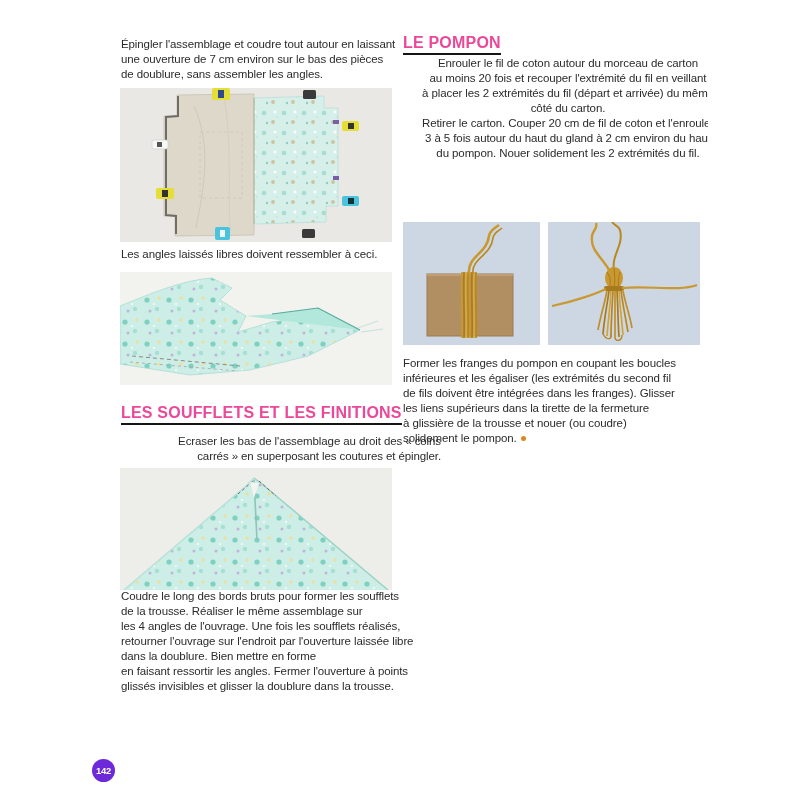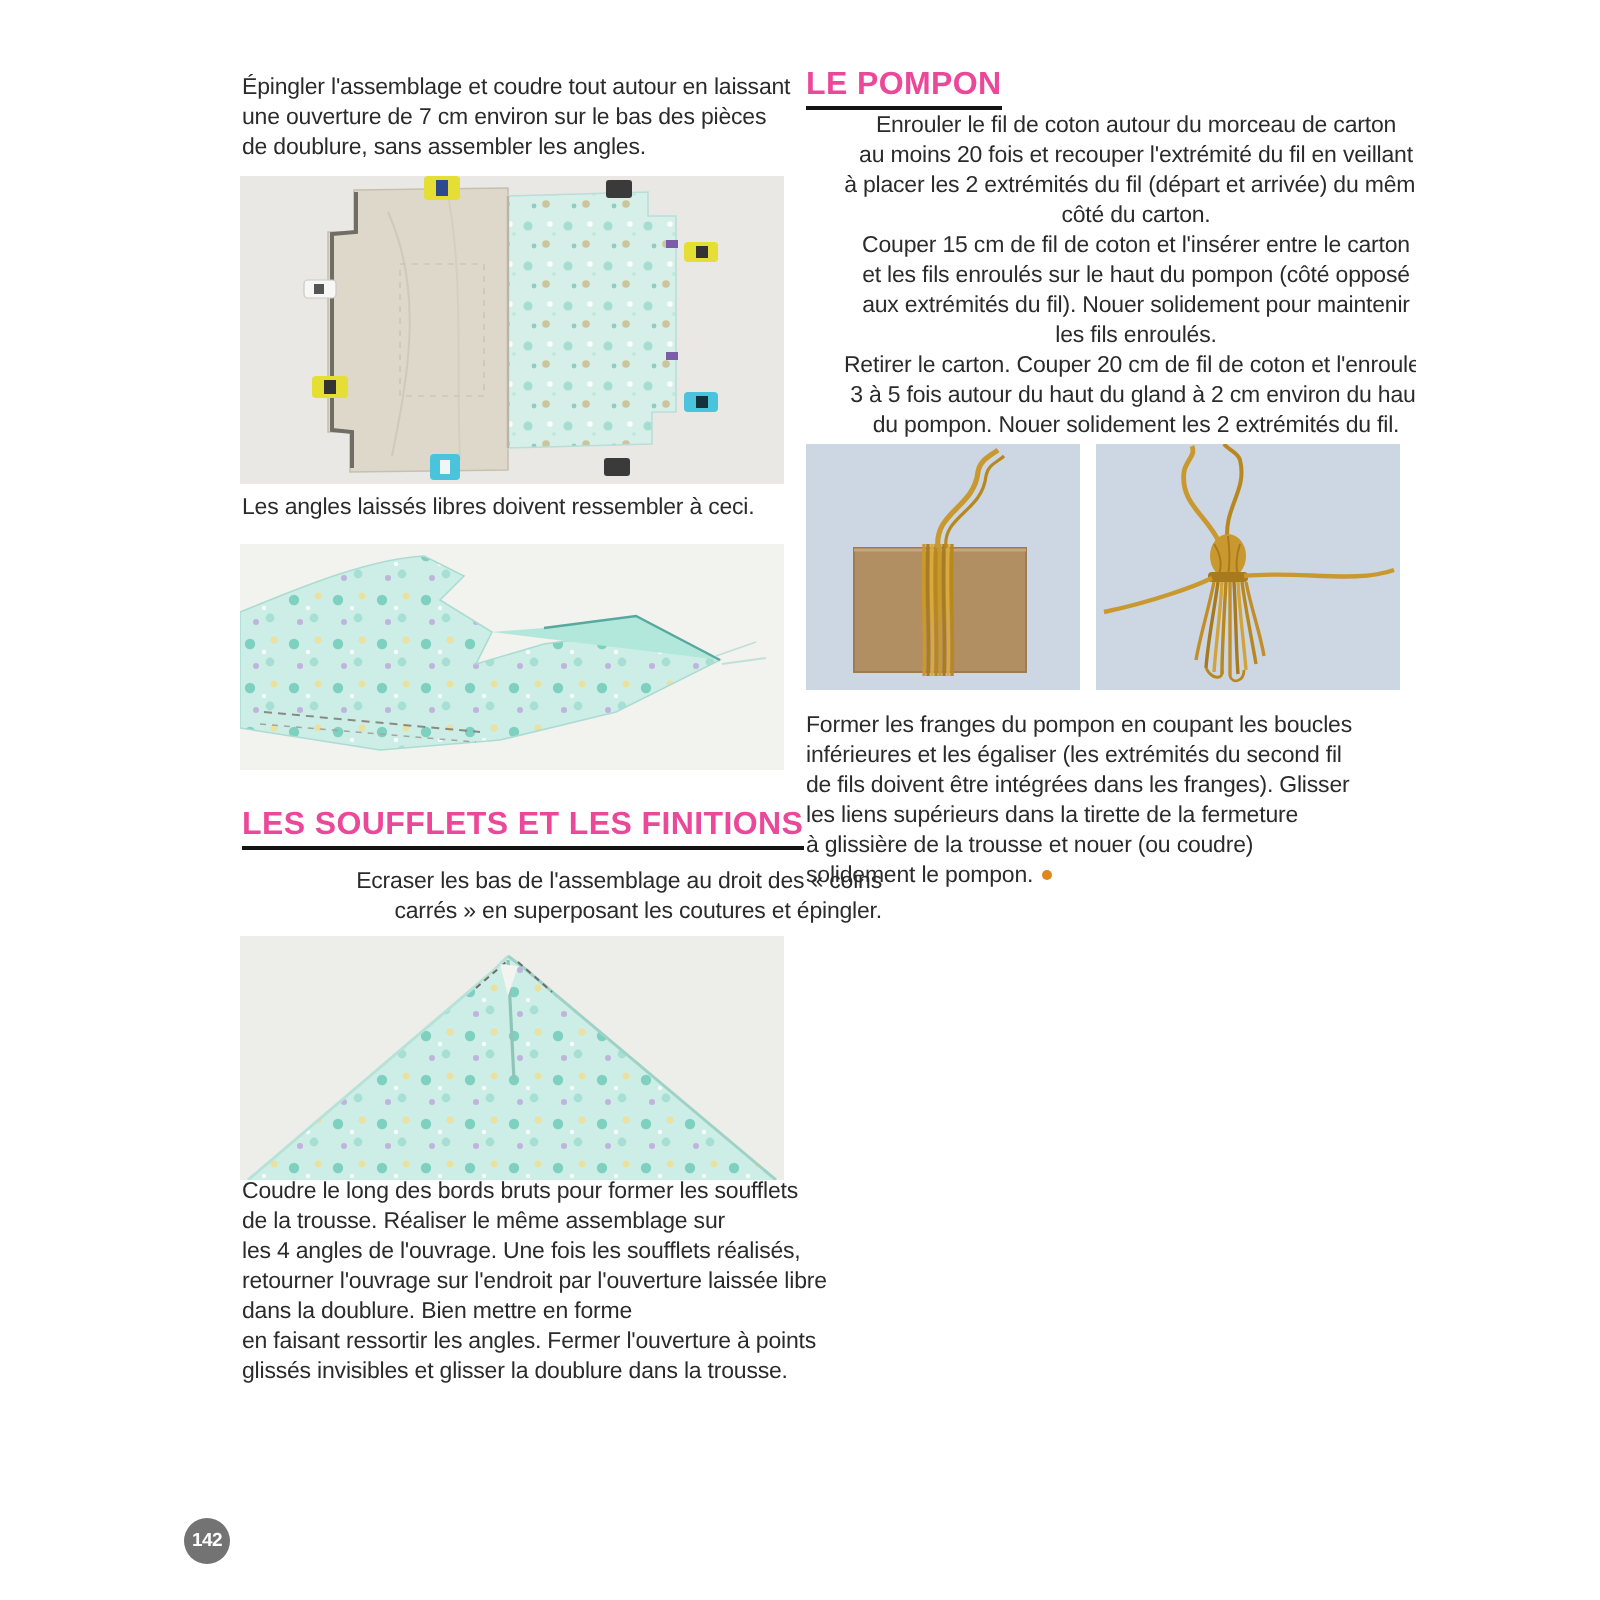--- a/index.html
+++ b/index.html
@@ -16,21 +16,21 @@
     position:absolute; margin:0;
     font-size:16px; font-weight:bold; letter-spacing:0.2px;
     color:#ec4899;
   }
   .section-heading span{
     display:inline-block; border-bottom:2.5px solid #141414; padding-bottom:1px;
   }
   .photo{ position:absolute; display:block; }
   .page-badge{
     position:absolute; left:92px; top:759px; width:23px; height:23px;
-    border-radius:50%; background:#737373; color:#ffffff;
+    border-radius:50%; background:#6d28d9; color:#ffffff;
     font-size:9.5px; font-weight:bold; line-height:23px; text-align:center;
     letter-spacing:-0.3px;
   }
   .end-dot{
     display:inline-block; width:5px; height:5px; border-radius:50%;
     background:#df861c; margin-left:4px; position:relative; top:-1px;
   }
 </style>
 </head>
 <body>
@@ -135,24 +135,20 @@
 
   <div class="page-badge">142</div>
 
   <h2 class="section-heading" style="left:403px; top:34px;"><span>LE POMPON</span></h2>
 
   <div style="position:absolute; left:403px; top:56px; width:330px;text-align:center;">
     <p class="body-text" style="position:static;">Enrouler le fil de coton autour du morceau de carton
 au moins 20 fois et recouper l'extrémité du fil en veillant
 à placer les 2 extrémités du fil (départ et arrivée) du même
 côté du carton.</p>
-    <p class="body-text" style="position:static;">Couper 15 cm de fil de coton et l'insérer entre le carton
-et les fils enroulés sur le haut du pompon (côté opposé
-aux extrémités du fil). Nouer solidement pour maintenir
-les fils enroulés.</p>
     <p class="body-text" style="position:static;">Retirer le carton. Couper 20 cm de fil de coton et l'enrouler
 3 à 5 fois autour du haut du gland à 2 cm environ du haut
 du pompon. Nouer solidement les 2 extrémités du fil.</p>
   </div>
 
   <svg class="photo" style="left:403px; top:222px;" width="137" height="123" viewBox="0 0 137 123">
     <rect width="137" height="123" fill="#ccd7e3"></rect>
     <rect x="24" y="52" width="86" height="62" fill="#b28f62" stroke="#9c7b50" stroke-width="1"></rect>
     <path d="M24,53 h86" stroke="#c7a67a" stroke-width="1.5"></path>
     <g stroke-width="1.7" fill="none">

